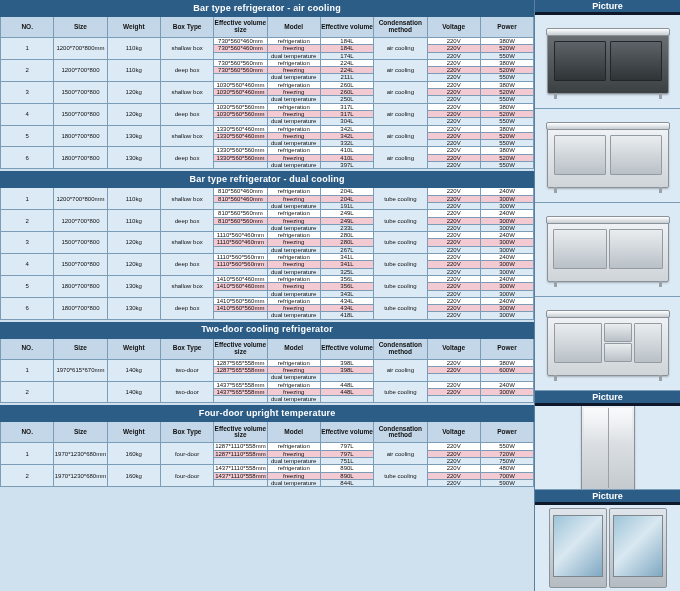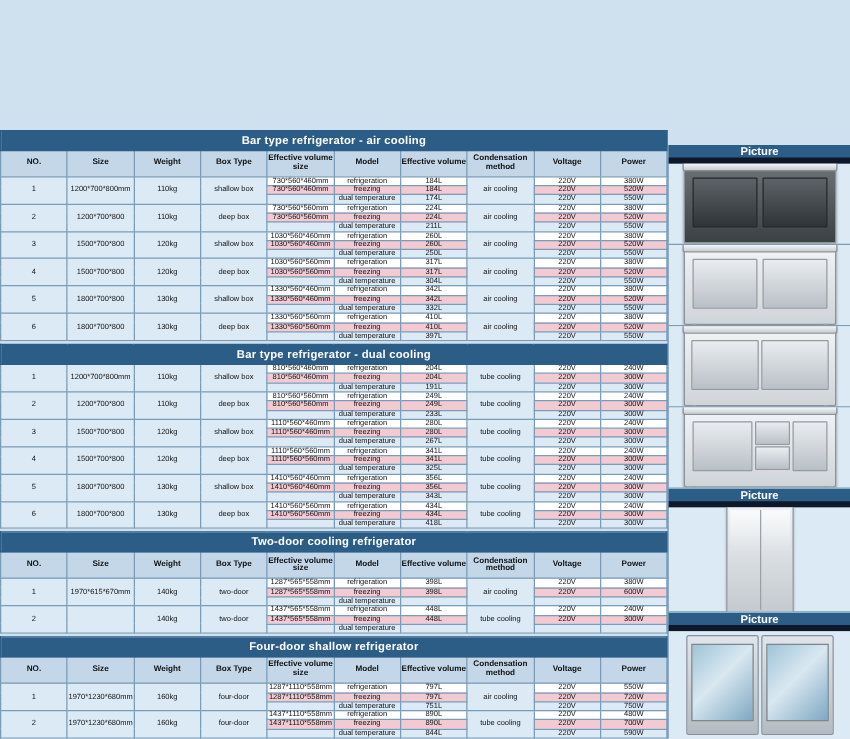--- a/index.html
+++ b/index.html
@@ -9,21 +9,20 @@
     font-family:"Liberation Sans", sans-serif;
     font-size:6px;
     color:#111;
     overflow:hidden;
   }
   .page{
     width:680px;height:591px;
     display:flex;
     box-sizing:border-box;
     background:#cfe0ee;
-    align-items:flex-end;
   }
   .left{
     width:535px;
     display:flex;flex-direction:column;
   }
   .right{
     width:145px;
     display:flex;flex-direction:column;
     border-left:1px solid #5b7f9e;
   }
@@ -51,21 +50,21 @@
     border:1px solid #2c5d87;
   }
   .pic-banner{
     background:#2c5d87;
     color:#ffffff;
     font-weight:bold;
     font-size:9px;
     height:15px;
     display:flex;align-items:center;justify-content:center;
     box-sizing:border-box;
-    border-bottom:5px solid #0f172a;
+    border-bottom:3px solid #0f172a;
   }
   .hdr td{
     background:#c3d7e8;
     font-weight:bold;
     font-size:6.5px;
     height:20px;
   }
   .cell-lt{ background:#dceaf5; }
   .cell-alt{ background:#f3c9d2; }
   .cell-white{ background:#ffffff; }
@@ -582,21 +581,21 @@
         <td class="cell-lt"></td>
       </tr>
     </tbody>
       </table>
 
     <div class="spacer"></div>
 
     <table>
       <tbody>
           <tr>
-            <td class="banner" colspan="10">Four-door shallow refrigerator</td>
+            <td class="banner" colspan="10">Four-door upright temperature</td>
           </tr>
       <tr class="hdr">
         <td class="num">NO.</td>
         <td class="sz">Size</td>
         <td class="wt">Weight</td>
         <td class="bx">Box Type</td>
         <td class="eff">Effective volume size</td>
         <td class="mdl">Model</td>
         <td class="ev">Effective volume</td>
         <td class="cm">Condensation method</td>

